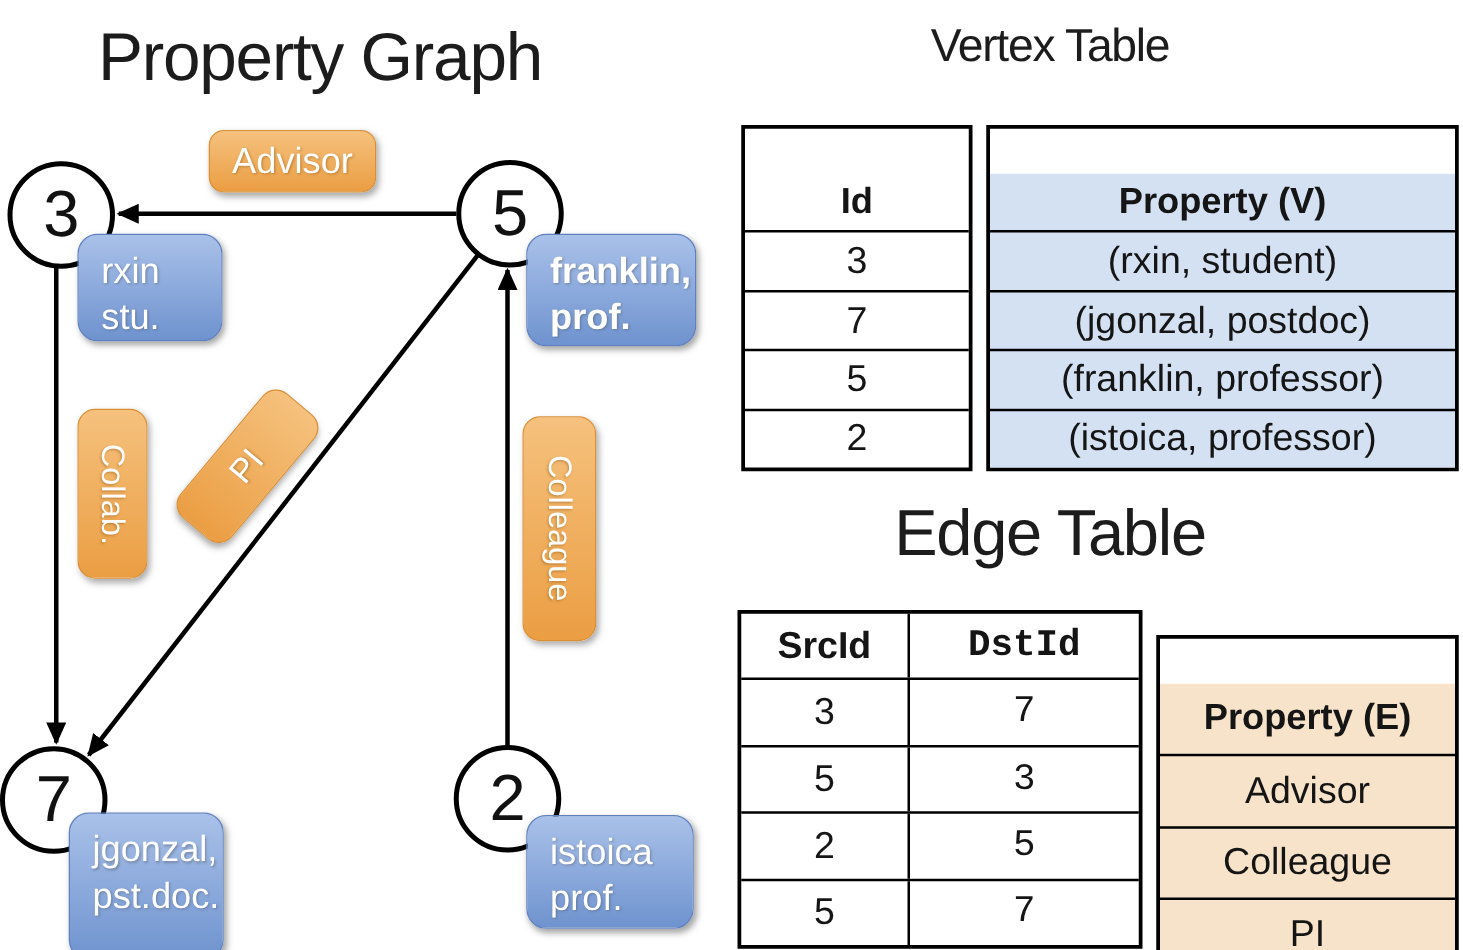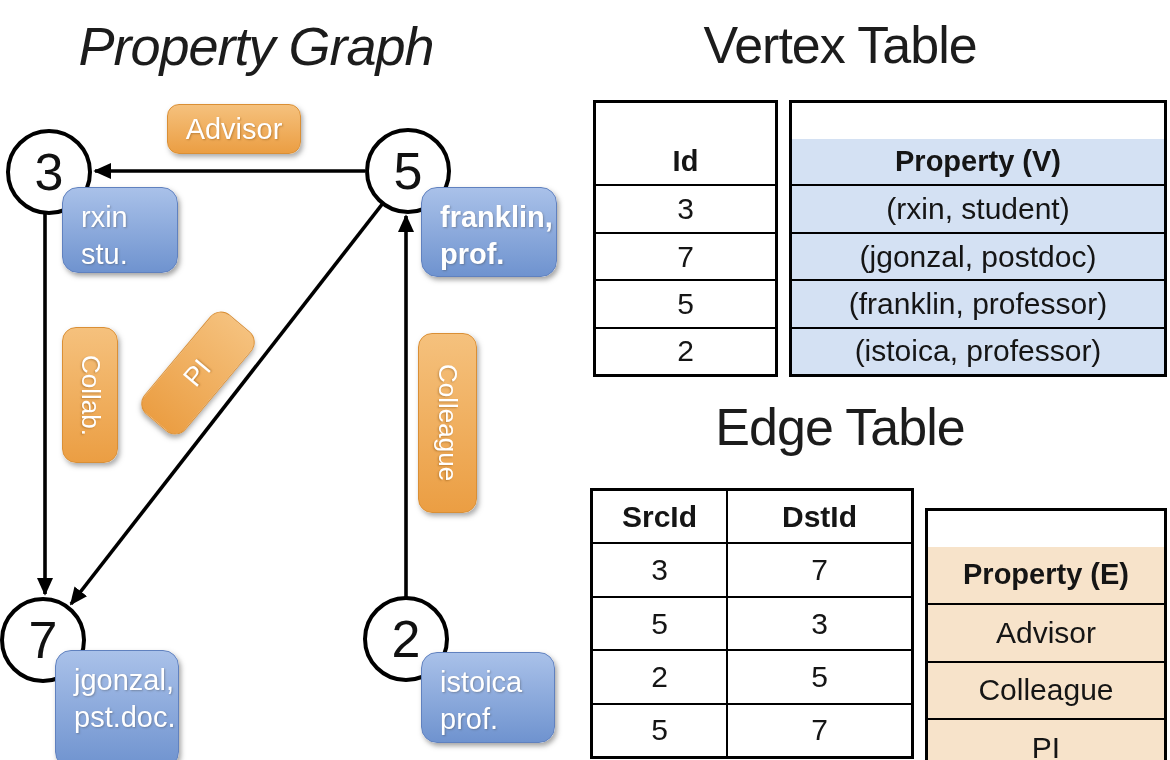--- a/index.html
+++ b/index.html
@@ -2,22 +2,22 @@
 <html><head>
 <meta charset="utf-8">
 <style>
   html,body{margin:0;padding:0;background:#fff;}
   body{width:1170px;height:760px;position:relative;overflow:hidden;
        font-family:"Liberation Sans",sans-serif;color:#151515;}
   .canvas{position:absolute;left:0;top:0;width:1170px;height:760px;}
 
   .title{position:absolute;text-align:center;font-size:54px;line-height:1.05;
          color:#1c1c1c;letter-spacing:-1px;white-space:nowrap;}
-  #graph-title{left:0;top:18px;width:512px;font-style:italic;}
-  #vertex-title{left:585px;top:18px;width:510px;font-size:52px;}
+  #graph-title{left:0;top:18px;width:512px;}
+  #vertex-title{left:585px;top:18px;width:510px;font-size:37px;}
   #edge-title{left:585px;top:400px;width:510px;font-size:52px;}
 
   
   #edge-svg{position:absolute;left:0;top:0;width:585px;height:760px;z-index:1;}
   .node{position:absolute;width:86px;height:86px;box-sizing:border-box;
         border:4px solid #000;border-radius:50%;background:#fff;z-index:2;
         display:flex;align-items:center;justify-content:center;
         font-size:52px;color:#111;}
   .vbox{position:absolute;z-index:3;border-radius:16px;box-sizing:border-box;
         background:linear-gradient(#a9c1e9,#6f93cf);border:1px solid #6081bf;
@@ -51,21 +51,21 @@
   .bluefill{background:#d4e1f3;}
   .tanfill{background:#f7e3ca;}
   #vertex-id-tbl{left:593px;top:100px;width:185px;height:277px;}
   #vertex-prop-tbl{left:789px;top:100px;width:378px;height:277px;}
   #edge-id-tbl{left:590px;top:488px;width:324px;height:271px;}
   #edge-prop-tbl{left:925px;top:508px;width:242px;height:271px;}
   .row2{flex:1;display:flex;border-top:2px solid #000;}
   .row2:first-child{border-top:none;}
   .row2 .c{display:flex;align-items:center;justify-content:center;font-size:30px;}
   .row2 .src{width:133px;border-right:2px solid #000;}
-  .row2 .dst{flex:1;}
+  .row2 .dst{flex:1;font-family:Liberation Mono, monospace;}
   .num{font-size:32px;}
 </style>
 </head>
 <body>
 
 <div class="canvas">
 
   <div class="title" id="graph-title">Property Graph</div>
   <div class="title" id="vertex-title">Vertex Table</div>
   <div class="title" id="edge-title">Edge Table</div>

